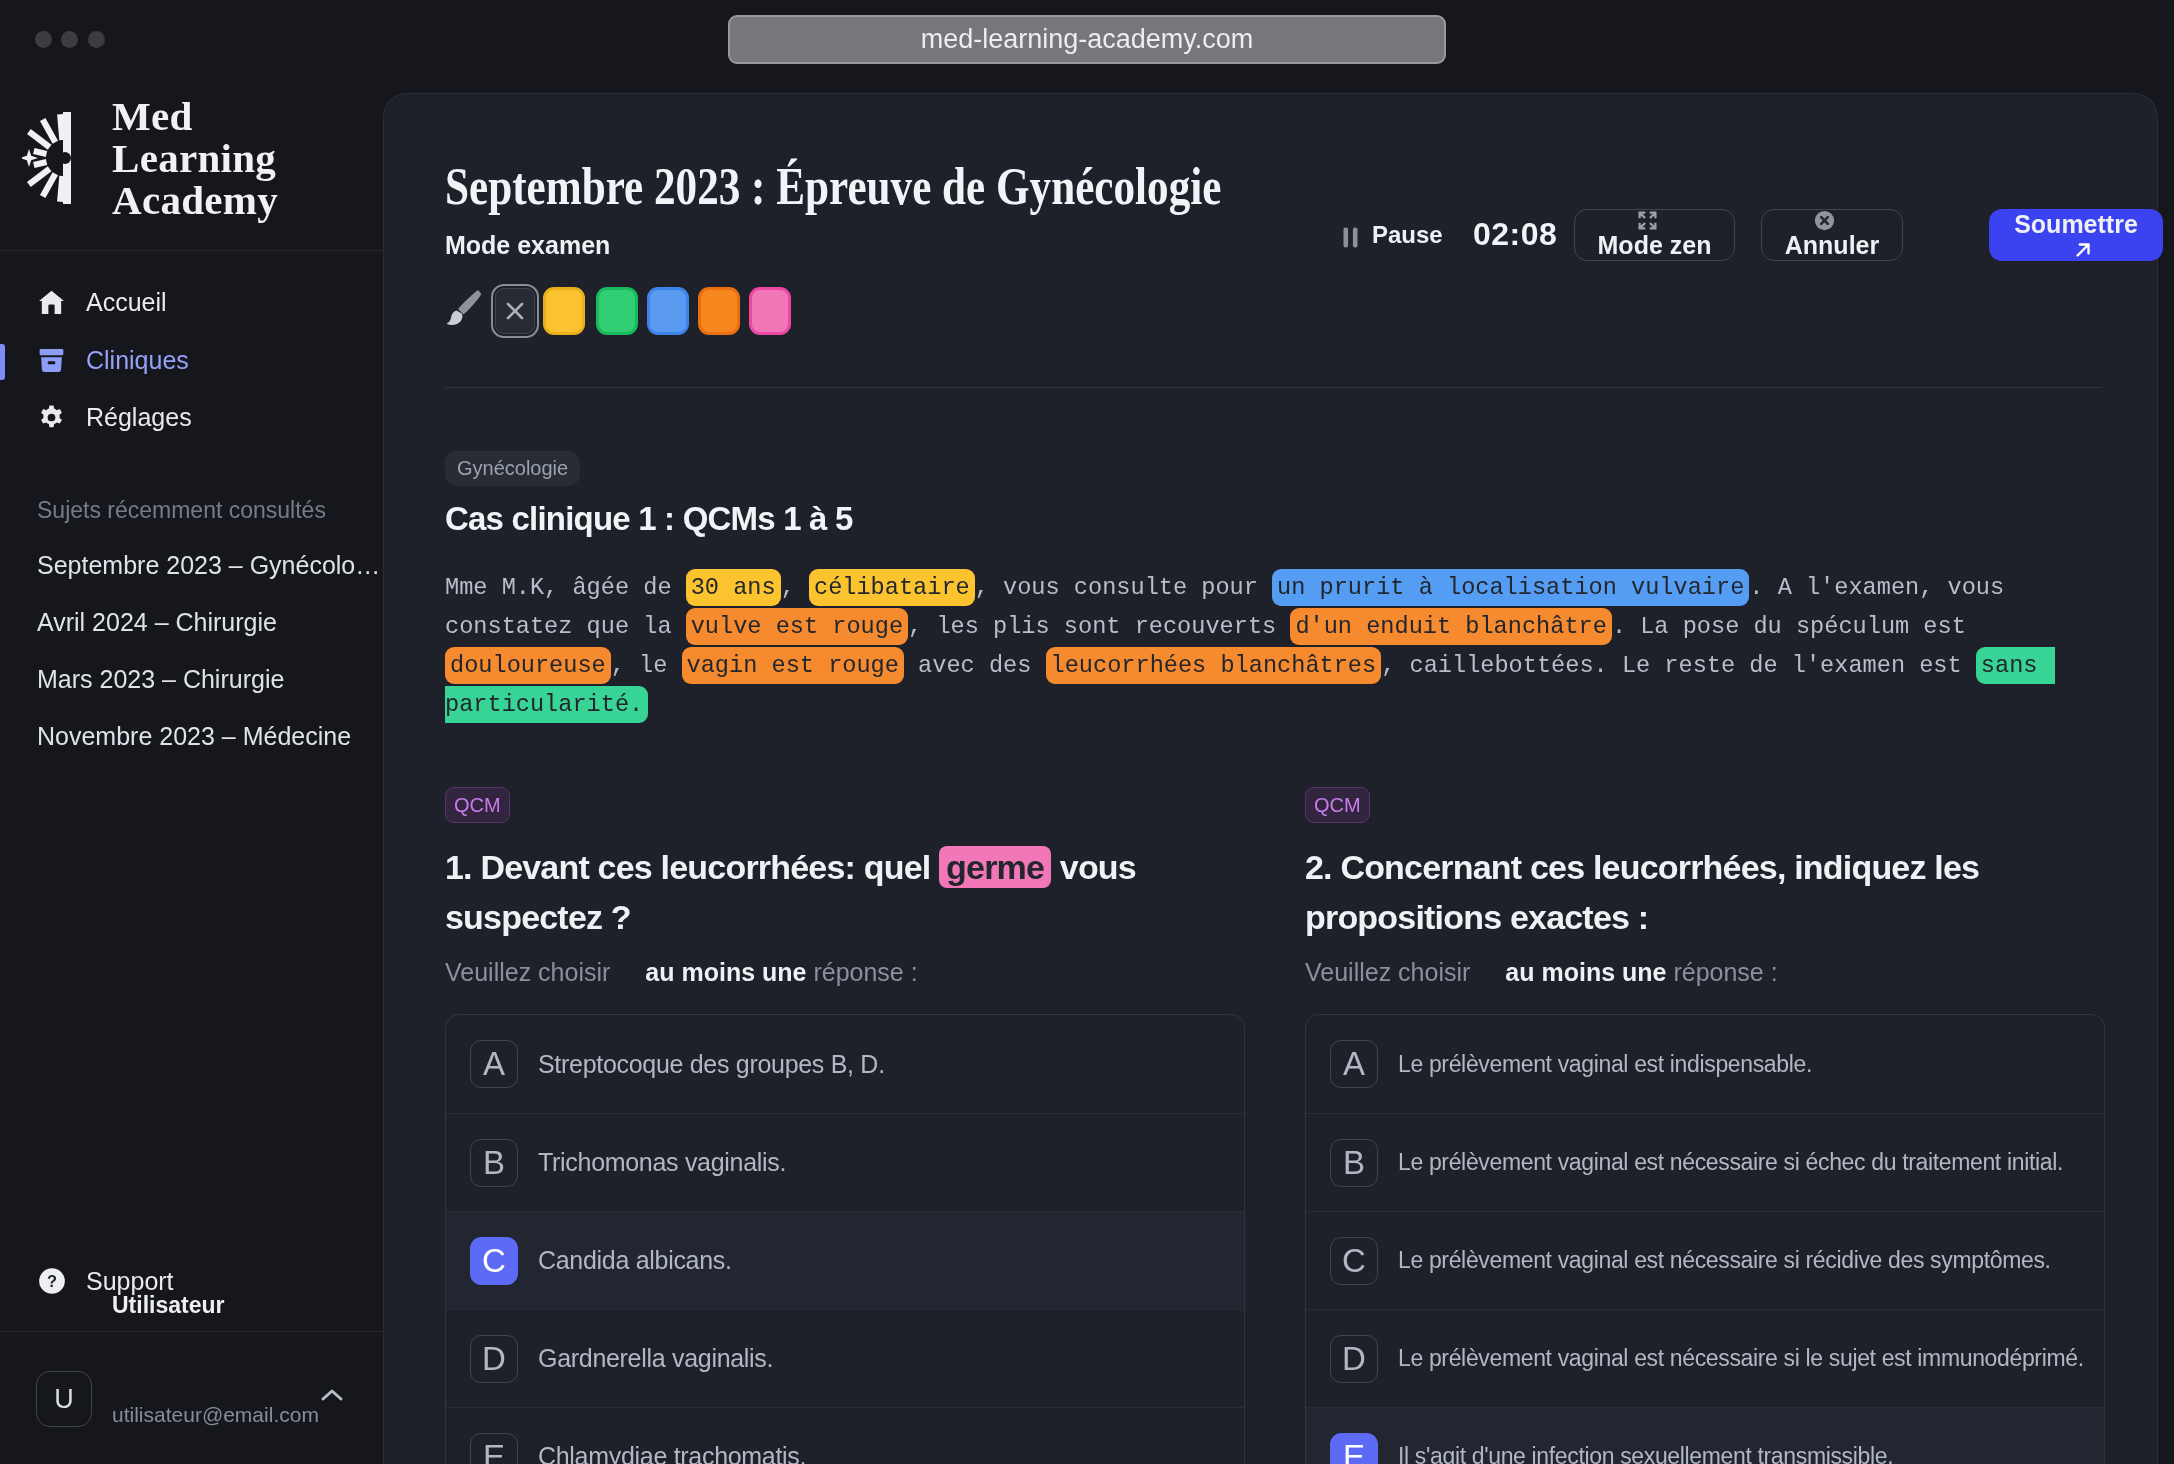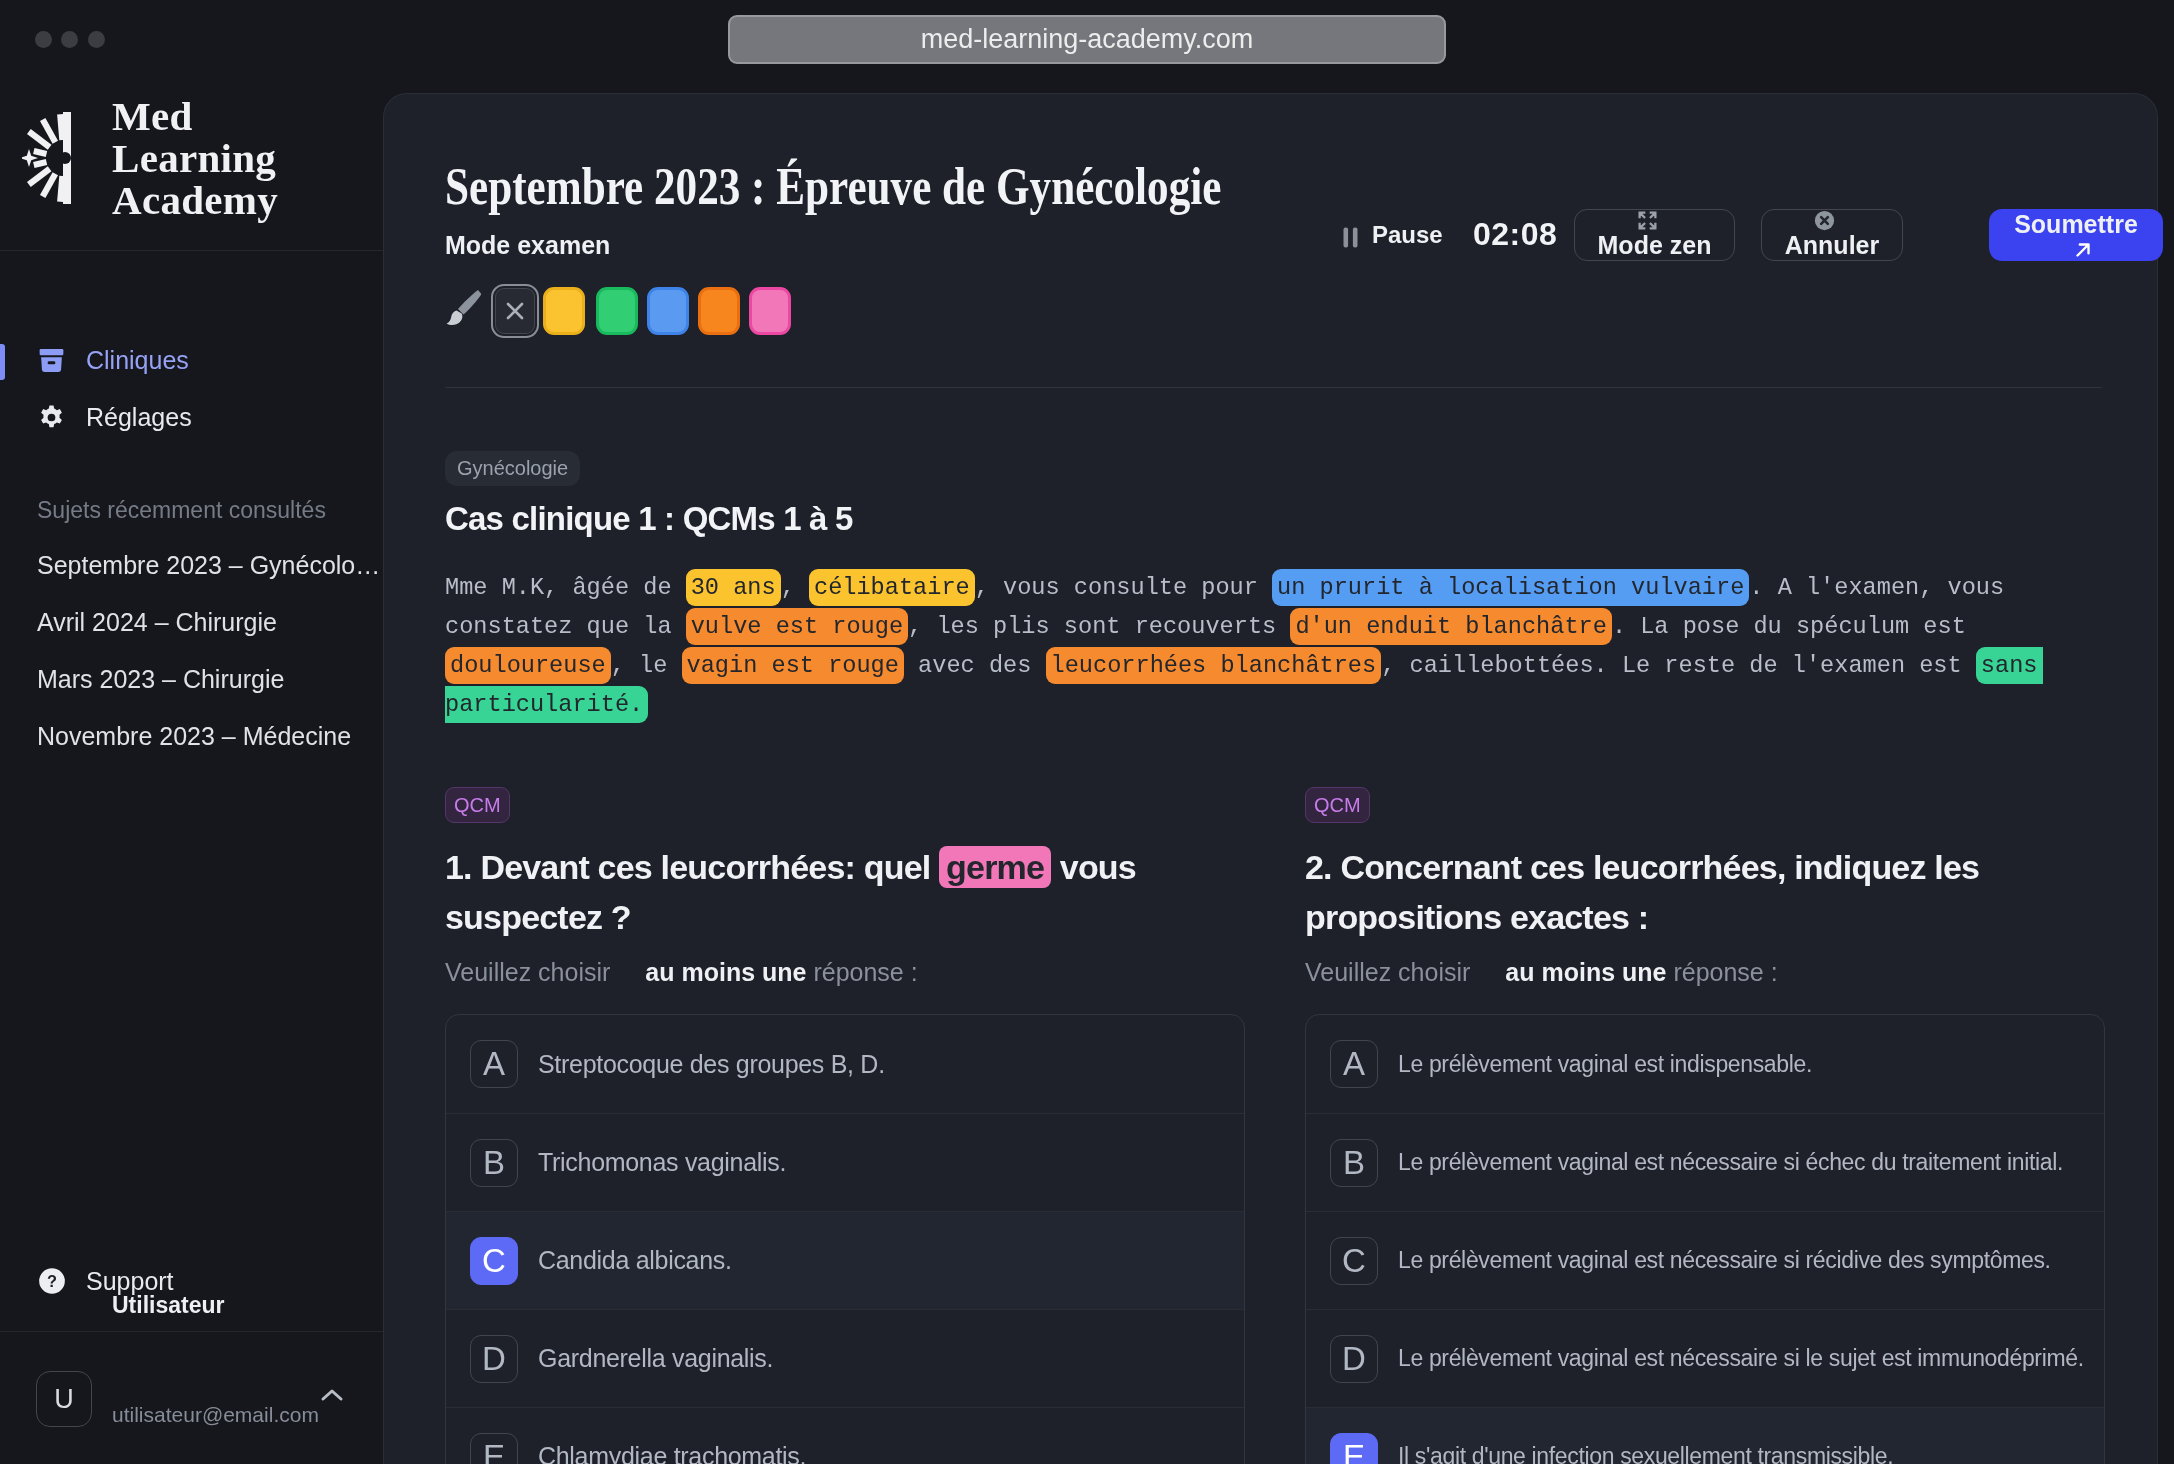--- a/index.html
+++ b/index.html
@@ -121,20 +121,26 @@
         <line x1="27.6" y1="56.8" x2="6.9" y2="72.5"></line>
         <line x1="33.3" y1="61.7" x2="20.7" y2="84.5"></line>
         <line x1="40.4" y1="63.9" x2="38.2" y2="89.8"></line>
       </g>
       <circle cx="43" cy="46" r="6" fill="#16171c"></circle>
       <path d="M7 37 L9.2 43.8 L16 46 L9.2 48.2 L7 55 L4.8 48.2 L-2 46 L4.8 43.8 Z" fill="#f1f1f4"></path>
     </svg>
     <div class="logo-tx">Med<br>Learning<br>Academy</div>
     <div class="sb-div1"></div>
 
+    <div class="nav-it" style="top:278px">
+      <svg width="29" height="29" viewBox="0 0 24 24" fill="#e8eaee">
+        <path d="M12 2.2 L22.3 10.8 L20 10.8 L20 21.6 L14.6 21.6 L14.6 14.6 Q14.6 13.6 13.6 13.6 L10.4 13.6 Q9.4 13.6 9.4 14.6 L9.4 21.6 L4 21.6 L4 10.8 L1.7 10.8 Z"></path>
+      </svg>
+      <span class="lb">Accueil</span>
+    </div>
     <div class="nav-it nav-act" style="top:336px">
       <span class="accent"></span>
       <svg width="29" height="29" viewBox="0 0 24 24">
         <rect x="2.2" y="2.5" width="19.6" height="5.2" rx="1" fill="#8d9cf5"></rect>
         <path d="M3.4 9.3 H20.6 L19.9 19.6 Q19.75 21.6 17.7 21.6 H6.3 Q4.25 21.6 4.1 19.6 Z" fill="#8d9cf5"></path>
         <rect x="8.8" y="12.6" width="6.4" height="2.6" rx="1.2" fill="#16171c"></rect>
       </svg>
       <span class="lb">Cliniques</span>
     </div>
     <div class="nav-it" style="top:393px">
@@ -215,21 +221,21 @@
       <div class="sw sw5 sw-p"></div>
     </div>
 
     <div class="hr1"></div>
     <div class="tag">Gynécologie</div>
     <div class="cas">Cas clinique 1 : QCMs 1 à 5</div>
 
     <div class="para">
       Mme M.K, âgée de <span class="hl hl-y">30 ans</span>, <span class="hl hl-y">célibataire</span>, vous consulte pour <span class="hl hl-b">un prurit à localisation vulvaire</span>. A l'examen, vous<br>
       constatez que la <span class="hl hl-o">vulve est rouge</span>, les plis sont recouverts <span class="hl hl-o">d'un enduit blanchâtre</span>. La pose du spéculum est<br>
-      <span class="hl hl-o">douloureuse</span>, le <span class="hl hl-o">vagin est rouge</span> avec des <span class="hl hl-o">leucorrhées blanchâtres</span>, caillebottées. Le reste de l'examen est <span class="hl hl-g" style="border-top-right-radius:0;border-bottom-right-radius:0;padding-right:5px">sans</span><br>
+      <span class="hl hl-o">douloureuse</span>, le <span class="hl hl-o">vagin est rouge</span> avec des <span class="hl hl-o">leucorrhées blanchâtres</span>, caillebottées. Le reste de l'examen est <span class="hl hl-g" style="border-top-right-radius:0;border-bottom-right-radius:0;padding-right:17px">sans</span><br>
       <span class="hl hl-g" style="border-top-left-radius:0;border-bottom-left-radius:0;padding-left:0">particularité.</span>
     </div>
 
     <div class="col col-l">
       <span class="qcm">QCM</span>
       <div class="quest">1. Devant ces leucorrhées: quel <span class="hl-p">germe</span> vous<br>suspectez ?</div>
       <div class="veuillez">Veuillez choisir <b>au moins une</b> réponse :</div>
       <div class="opts">
         <div class="opt">
           <div class="letter">A</div>

